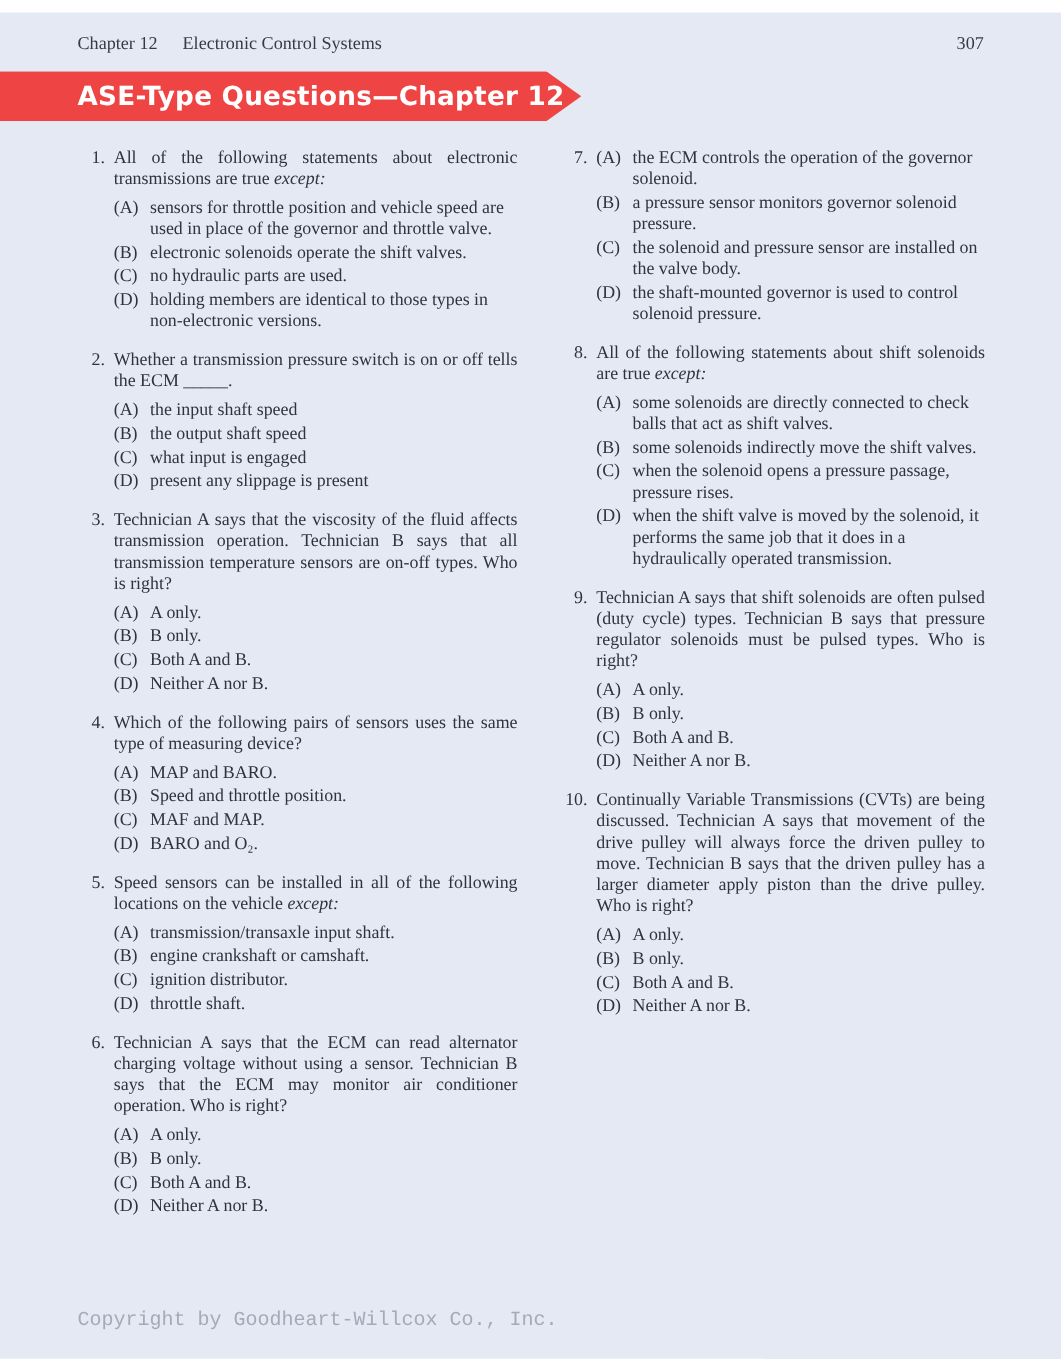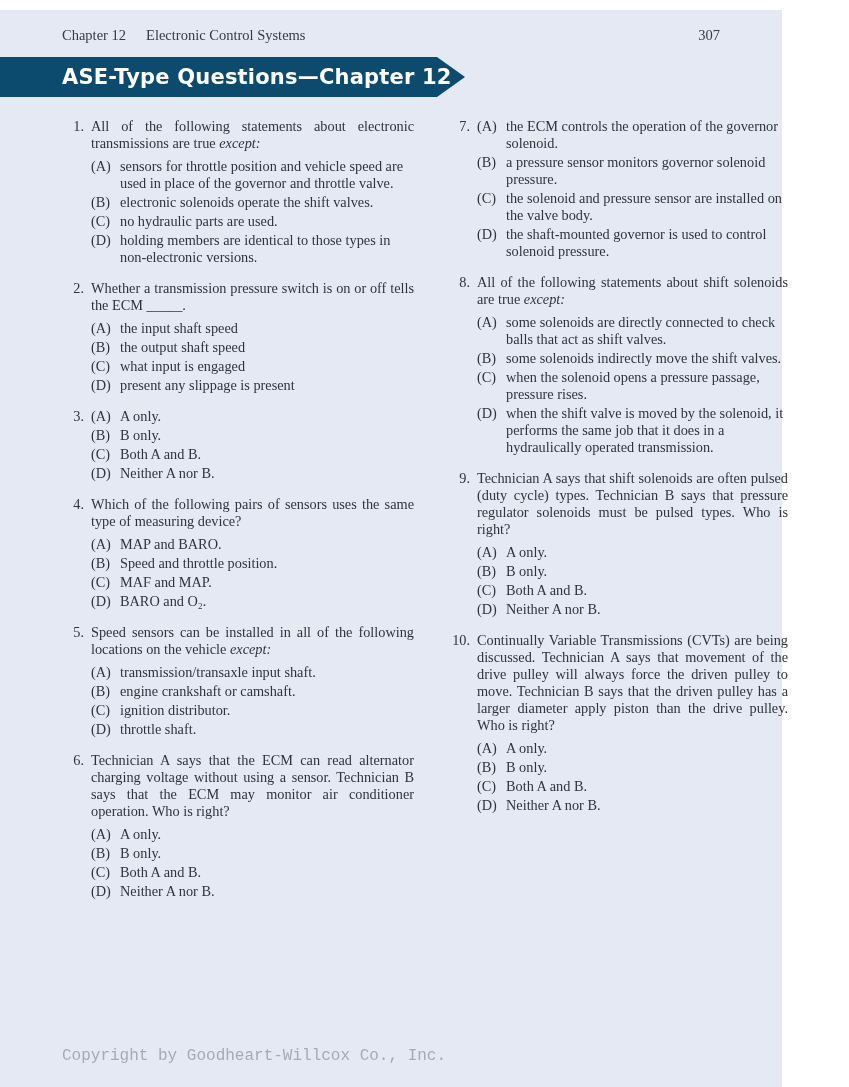--- a/index.html
+++ b/index.html
@@ -1,18 +1,18 @@
 <!DOCTYPE html>
 <html><head>
 <meta charset="utf-8">
 <style>
   * { margin:0; padding:0; box-sizing:border-box; }
   html,body { width:849px; height:1087px; }
   body { background:#ffffff; position:relative; font-family:"Liberation Serif","DejaVu Serif",serif; overflow:hidden; }
-  .page { position:absolute; left:0; top:10px; width:782px; height:1077px; background:#e4e9f4; }
+  .page { position:absolute; left:0; top:10px; width:849px; height:1077px; background:#e4e9f4; }
   .running-head { position:absolute; left:62px; right:62px; top:17px; font-size:14.5px; color:#363a44; display:flex; align-items:baseline; }
   .chapter-label { margin-right:20px; }
   .head-spacer { flex:1; }
   .banner {
     position:absolute; left:0; top:47px; height:40px; width:465px;
     background:#1176bf; color:#ffffff;
     clip-path: polygon(0 0, 437px 0, 465px 50%, 437px 100%, 0 100%);
     font-family:"DejaVu Sans","Liberation Sans",sans-serif;
     font-weight:bold; font-size:21px; line-height:40px;
     padding-left:62px; letter-spacing:0.2px;
@@ -35,21 +35,21 @@
 
 <div class="page" style="background: rgb(228, 233, 244);">
 
   <div class="running-head">
     <span class="chapter-label">Chapter 12</span>
     <span>Electronic Control Systems</span>
     <span class="head-spacer"></span>
     <span>307</span>
   </div>
 
-  <div class="banner" style="background: #0c4a6e; color: rgb(255, 255, 255);">
+  <div class="banner" style="background: #ef4444; color: rgb(255, 255, 255);">
     <span>ASE-Type Questions—Chapter 12</span>
   </div>
 
   <div class="content">
     <div class="qcol-left">
         <div class="question">
     <div class="q-num">1.</div>
     <div class="q-body">
       <p class="q-text"><span>All of the following statements about electronic transmissions are true </span><em>except:</em></p>
       <div class="choices">
@@ -92,20 +92,21 @@
               <div class="choice">
                 <span class="c-label">(D)</span>
                 <span class="c-text">present any slippage is present</span>
               </div>
             </div>
     </div>
   </div>
         <div class="question">
     <div class="q-num">3.</div>
     <div class="q-body">
+      <p class="q-text"><span>Technician A says that the viscosity of the fluid affects transmission operation. Technician B says that all transmission temperature sensors are on-off types. Who is right?</span></p>
       <div class="choices">
               <div class="choice">
                 <span class="c-label">(A)</span>
                 <span class="c-text">A only.</span>
               </div>
               <div class="choice">
                 <span class="c-label">(B)</span>
                 <span class="c-text">B only.</span>
               </div>
               <div class="choice">

